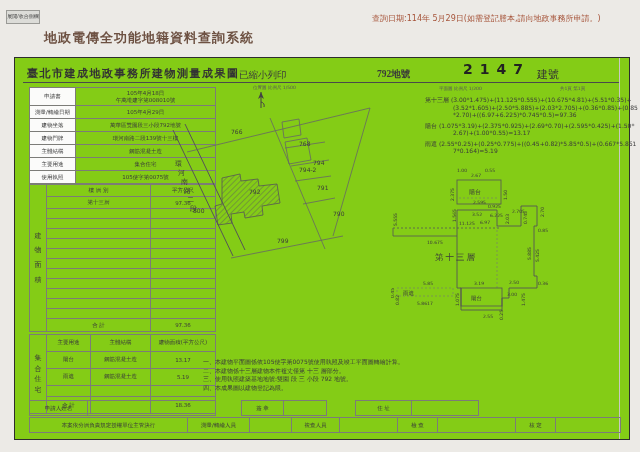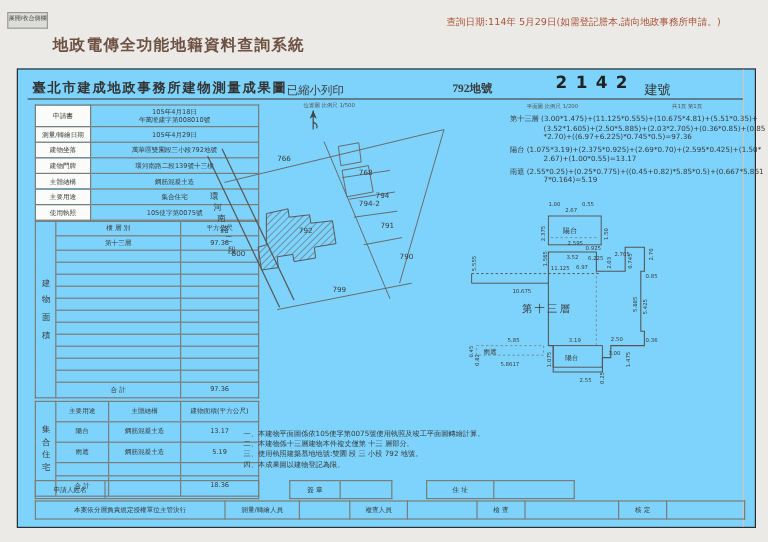--- a/index.html
+++ b/index.html
@@ -9,42 +9,42 @@
   
   .toggle-btn { position:absolute; left:6px; top:10px; width:34px; height:14px;
     background:#dcdcd8; border:1px solid #9a9a96; font-size:5px; color:#444;
     display:flex; align-items:center; justify-content:center; line-height:1.1; text-align:center; cursor:pointer;}
   .sys-title { position:absolute; left:44px; top:8px; font-size:13px; font-weight:bold; color:#6d5142; letter-spacing:1px;margin-top:21px;}
   .query-date { position:absolute; left:372px; top:13px; font-size:8px; color:#a6543a; }
   .subtitle { position:absolute; left:30px; top:31px; font-size:10px; color:#7d5f4c; }
 
   
   .doc { position:absolute; left:14px; top:57px; width:616px; height:383px;
-    background:#7dd3fc; border:1.5px solid #2d2d2d; color:#3a3a3a; }
+    background:#84cc16; border:1.5px solid #2d2d2d; color:#3a3a3a; }
   .edge-line { position:absolute; left:604px; top:0; bottom:0; width:1px; background:#c9c7c2; }
 
   .office-title { position:absolute; left:12px; top:8px; font-size:11px; font-weight:bold; letter-spacing:1.5px; color:#333;}
   .sec-name { position:absolute; left:224px; top:11px; font-size:9.5px; color:#3a3a3a;}
   .land-no { position:absolute; left:362px; top:10px; font-size:9.5px; font-weight:bold; color:#3a3a3a;font-family:Liberation Serif, serif;}
   .bldg-no { position:absolute; left:448px; top:3px; font-size:14px; font-weight:bold; letter-spacing:7px; color:#222;}
   .bldg-suffix { position:absolute; left:522px; top:9px; font-size:11px; color:#333;}
   .head-rule { position:absolute; left:8px; top:24px; width:596px; border-top:1px solid #4a4a4a;}
   .scale-a { position:absolute; left:238px; top:27px; font-size:4.5px; color:#555;}
   .scale-b { position:absolute; left:424px; top:28px; font-size:4.5px; color:#555;}
   .page-info { position:absolute; left:545px; top:28px; font-size:4.5px; color:#555;}
 
   table { border-collapse:collapse; }
   td { border:1px solid #7c7c78; font-size:5.5px; color:#3a3a3a; text-align:center;
        vertical-align:middle; overflow:hidden; padding:0 1px;}
   .info-table { position:absolute; left:14px; top:29px; width:187px; table-layout:fixed;}
   .info-table td.lab { width:46px; background:#fbfbfa;}
   .area-table { position:absolute; left:14px; top:126px; width:187px; table-layout:fixed;}
   .annex-table { position:absolute; left:14px; top:276px; width:187px; table-layout:fixed;}
   .vcell { width:17px; }
-  .vtext { width:8px; margin:18px auto; word-break:break-all; font-size:7px; line-height:2.1; text-align:right;}
+  .vtext { width:8px; margin:18px auto; word-break:break-all; font-size:7px; line-height:2.1; text-align:center;}
   .vtext.tight { line-height:1.5; }
 
   .applicant-row { position:absolute; left:14px; top:342px; width:187px; table-layout:fixed;}
   .seal-box { position:absolute; left:226px; top:342px; width:86px; table-layout:fixed;}
   .addr-box { position:absolute; left:340px; top:342px; width:124px; table-layout:fixed;}
   .bottom-row { position:absolute; left:14px; top:359px; width:592px; table-layout:fixed;}
   .bottom-row td { height:15px; font-size:5.5px;}
 
   .calc-block { position:absolute; left:410px; top:38px; width:214px; font-size:6px;
     line-height:1.25; color:#3a3a3a; }
@@ -64,21 +64,21 @@
   <button class="toggle-btn">展開/收合側欄</button>
   <div class="sys-title">地政電傳全功能地籍資料查詢系統</div>
   <div class="query-date">查詢日期:114年 5月29日(如需登記謄本,請向地政事務所申請。)</div>
 
   <div class="doc">
     <div class="edge-line"></div>
 
     <div class="office-title">臺北市建成地政事務所建物測量成果圖</div>
     <div class="sec-name">已縮小列印</div>
     <div class="land-no">792地號</div>
-    <div class="bldg-no">2142</div>
+    <div class="bldg-no">2147</div>
     <div class="bldg-suffix">建號</div>
     <div class="head-rule"></div>
     <div class="scale-a">位置圖 比例尺 1/500</div>
     <div class="scale-b">平面圖 比例尺 1/200</div>
     <div class="page-info">共1頁 第1頁</div>
 
     <table class="info-table">
       <tbody>
           <tr>
         <td class="lab" style="height:18px">申請書</td>

